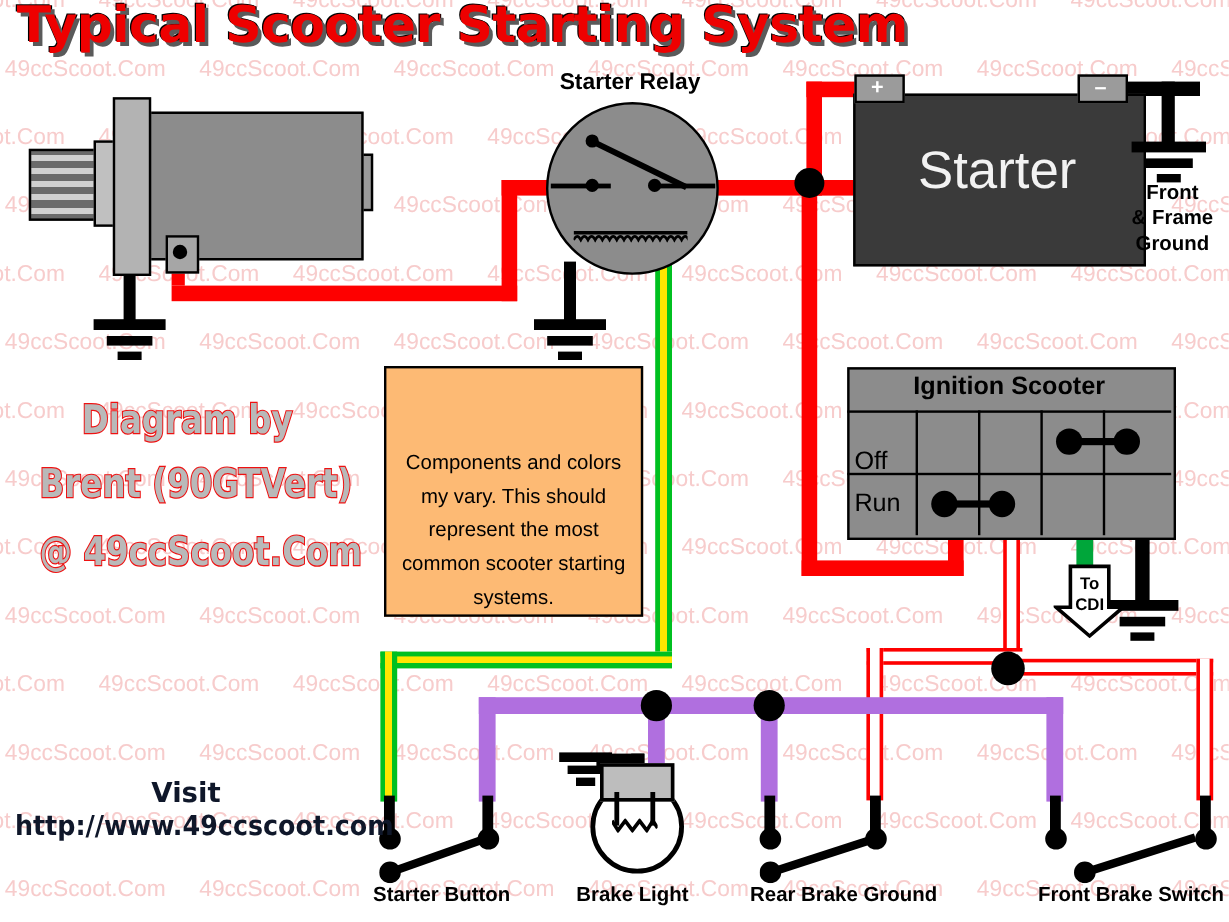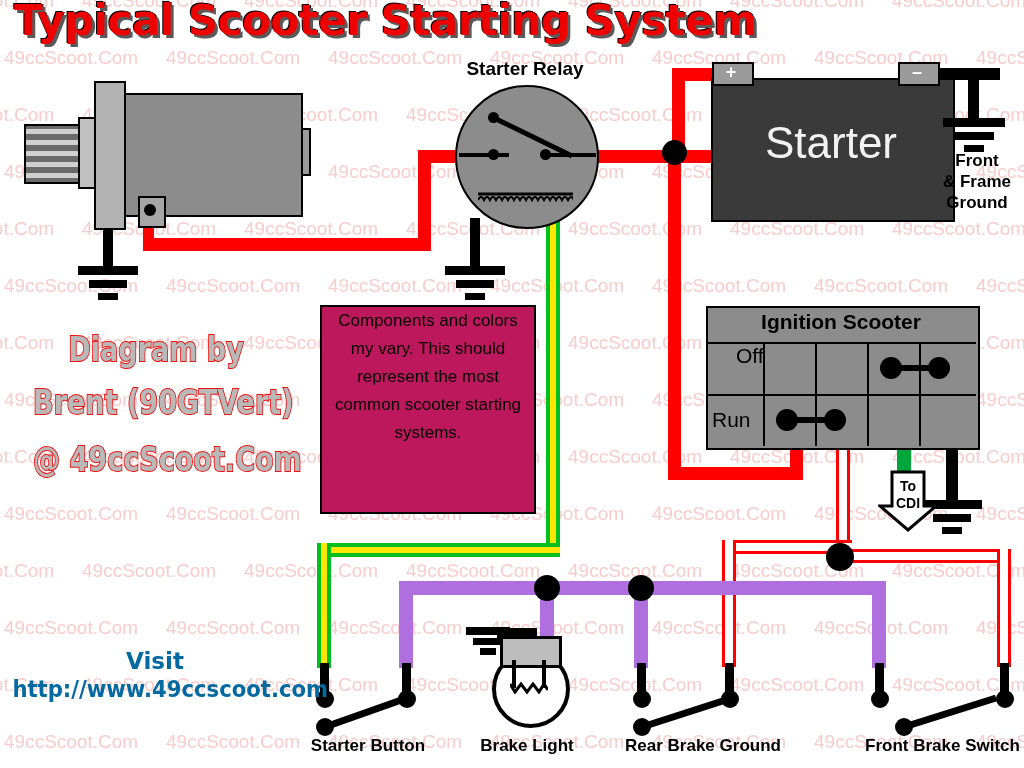--- a/index.html
+++ b/index.html
@@ -73,43 +73,43 @@
   .ign-hline{position:absolute;background:#000;height:2px;z-index:15;}
   .ign-vline{position:absolute;background:#000;width:2px;z-index:15;}
   .ign-rowlabel{position:absolute;font-size:21px;font-weight:normal;color:#000;z-index:20;}
   .ign-bridge{position:absolute;z-index:19;}
   .ign-bridge .bd{position:absolute;width:22px;height:22px;border-radius:50%;background:#000;top:0;}
   .ign-bridge .bbar{position:absolute;height:6px;background:#000;top:8px;}
 
   #cdi-arrow{position:absolute;left:878px;top:470px;width:60px;height:62px;z-index:20;}
   #cdi-label{position:absolute;left:878px;top:478px;width:60px;text-align:center;font-size:14px;font-weight:bold;color:#000;line-height:17px;z-index:22;}
 
-  #note-box{position:absolute;left:320px;top:305px;width:212px;height:205px;background:#be185d;border:2px solid #000;z-index:22;
-    display:flex;align-items:flex-start;justify-content:center;}
+  #note-box{position:absolute;left:320px;top:305px;width:212px;height:205px;background:#fdba74;border:2px solid #000;z-index:22;
+    display:flex;align-items:flex-end;justify-content:center;}
   #note-text{font-size:17px;line-height:28px;text-align:center;color:#000;font-weight:normal;padding:0 6px;}
 
   
   #bulb-globe{position:absolute;left:492px;top:650px;width:70px;height:70px;border-radius:50%;background:#fff;border:4px solid #000;z-index:15;}
   #bulb-base{position:absolute;left:500px;top:636px;width:56px;height:26px;background:#bdbdbd;border:3px solid #000;z-index:17;}
   #bulb-fil-l{position:absolute;left:512px;top:660px;width:4px;height:28px;background:#000;z-index:18;}
   #bulb-fil-r{position:absolute;left:542px;top:660px;width:4px;height:28px;background:#000;z-index:18;}
   #bulb-coil{position:absolute;left:510px;top:682px;width:38px;height:12px;z-index:18;}
 
   
   .sw-lever{position:absolute;z-index:19;}
 
   
   #credit{position:absolute;left:6px;top:330px;width:300px;z-index:30;text-align:center;}
   .credit-line{font-family:"DejaVu Sans",sans-serif;font-weight:bold;color:#b9b9b9;
     -webkit-text-stroke:2px #ee1111;paint-order:stroke fill;white-space:nowrap;}
   #credit-l1{font-size:33px;transform:scaleX(0.82);}
   #credit-l2{font-size:33px;transform:scaleX(0.82);margin-top:14px;}
   #credit-l3{font-size:33px;transform:scaleX(0.82);margin-top:18px;}
 
-  #visit{position:absolute;left:0px;top:648px;width:310px;z-index:30;text-align:center;color:#0369a1;}
+  #visit{position:absolute;left:0px;top:648px;width:310px;z-index:30;text-align:center;color:#0f172a;}
   #visit-l1{font-family:"DejaVu Sans",sans-serif;font-weight:bold;font-size:23px;}
   #visit-l2{font-family:"DejaVu Sans",sans-serif;font-weight:bold;font-size:23px;transform:scaleX(0.92);margin-top:2px;}
   #visit-l3{font-family:"DejaVu Sans",sans-serif;font-weight:bold;font-size:23px;margin-top:2px;}
 
   .comp-label{position:absolute;z-index:30;font-size:17px;font-weight:bold;color:#000;text-align:center;}
 </style>
 </head>
 <body>
 
 <div id="stage">
@@ -298,21 +298,21 @@
   <div id="ign-title">Ignition Scooter</div>
 
   <div class="ign-hline" style="left:706px;top:342px;width:270px;"></div>
   <div class="ign-hline" style="left:706px;top:394px;width:270px;"></div>
 
   <div class="ign-vline" style="left:763px;top:342px;height:104px;"></div>
   <div class="ign-vline" style="left:815px;top:342px;height:104px;"></div>
   <div class="ign-vline" style="left:867px;top:342px;height:104px;"></div>
   <div class="ign-vline" style="left:919px;top:342px;height:104px;"></div>
 
-  <div class="ign-rowlabel" style="left:712px;top:344px;margin-left:24px;">Off</div>
+  <div class="ign-rowlabel" style="left:712px;top:373px;">Off</div>
   <div class="ign-rowlabel" style="left:712px;top:408px;">Run</div>
 
   <div class="ign-bridge" style="left:880px;top:357px;width:70px;height:22px;">
     <div class="bd" style="left:0;"></div>
     <div class="bbar" style="left:11px;width:48px;"></div>
     <div class="bd" style="left:48px;"></div>
   </div>
 
   <div class="ign-bridge" style="left:776px;top:409px;width:70px;height:22px;">
     <div class="bd" style="left:0;"></div>

